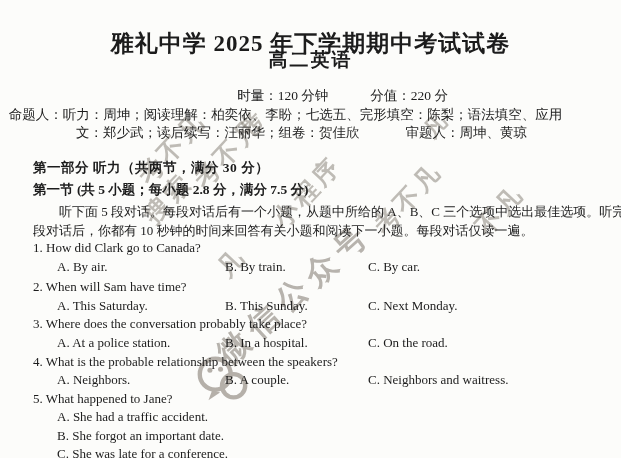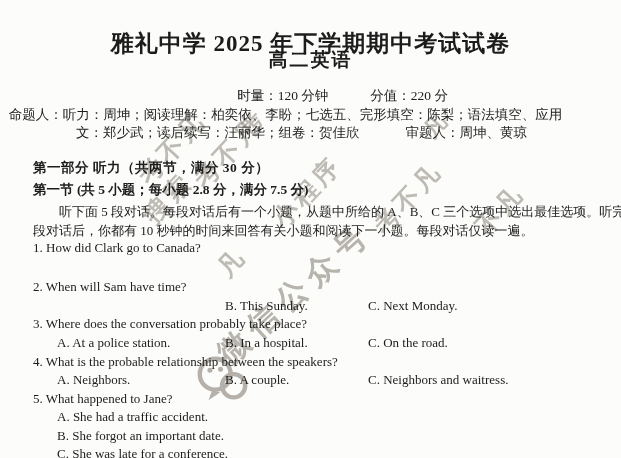--- a/index.html
+++ b/index.html
@@ -122,23 +122,29 @@
     <span>审题人：周坤、黄琼</span>
   </div>
 
   <div class="abs part-heading">第一部分 听力（共两节，满分 30 分）</div>
   <div class="abs sub-heading">第一节 (共 5 小题；每小题 2.8 分，满分 7.5 分)</div>
 
   <div class="abs instr instr1">听下面 5 段对话。每段对话后有一个小题，从题中所给的 A、B、C 三个选项中选出最佳选项。听完每</div>
   <div class="abs instr instr2">段对话后，你都有 10 秒钟的时间来回答有关小题和阅读下一小题。每段对话仅读一遍。</div>
 
   <div class="abs q-stem" style="top:240px;">1. How did Clark go to Canada?</div>
+  <div class="abs q-opts" style="top:259px;">
+    <span class="opt-a">A. By air.</span>
+    <span class="opt-b">B. By train.</span>
+    <span class="opt-c">C. By car.</span>
+  </div>
 
   <div class="abs q-stem" style="top:279px;">2. When will Sam have time?</div>
   <div class="abs q-opts" style="top:298px;">
+    <span class="opt-a">A. This Saturday.</span>
     <span class="opt-b">B. This Sunday.</span>
     <span class="opt-c">C. Next Monday.</span>
   </div>
 
   <div class="abs q-stem" style="top:316px;">3. Where does the conversation probably take place?</div>
   <div class="abs q-opts" style="top:335px;">
     <span class="opt-a">A. At a police station.</span>
     <span class="opt-b">B. In a hospital.</span>
     <span class="opt-c">C. On the road.</span>
   </div>

